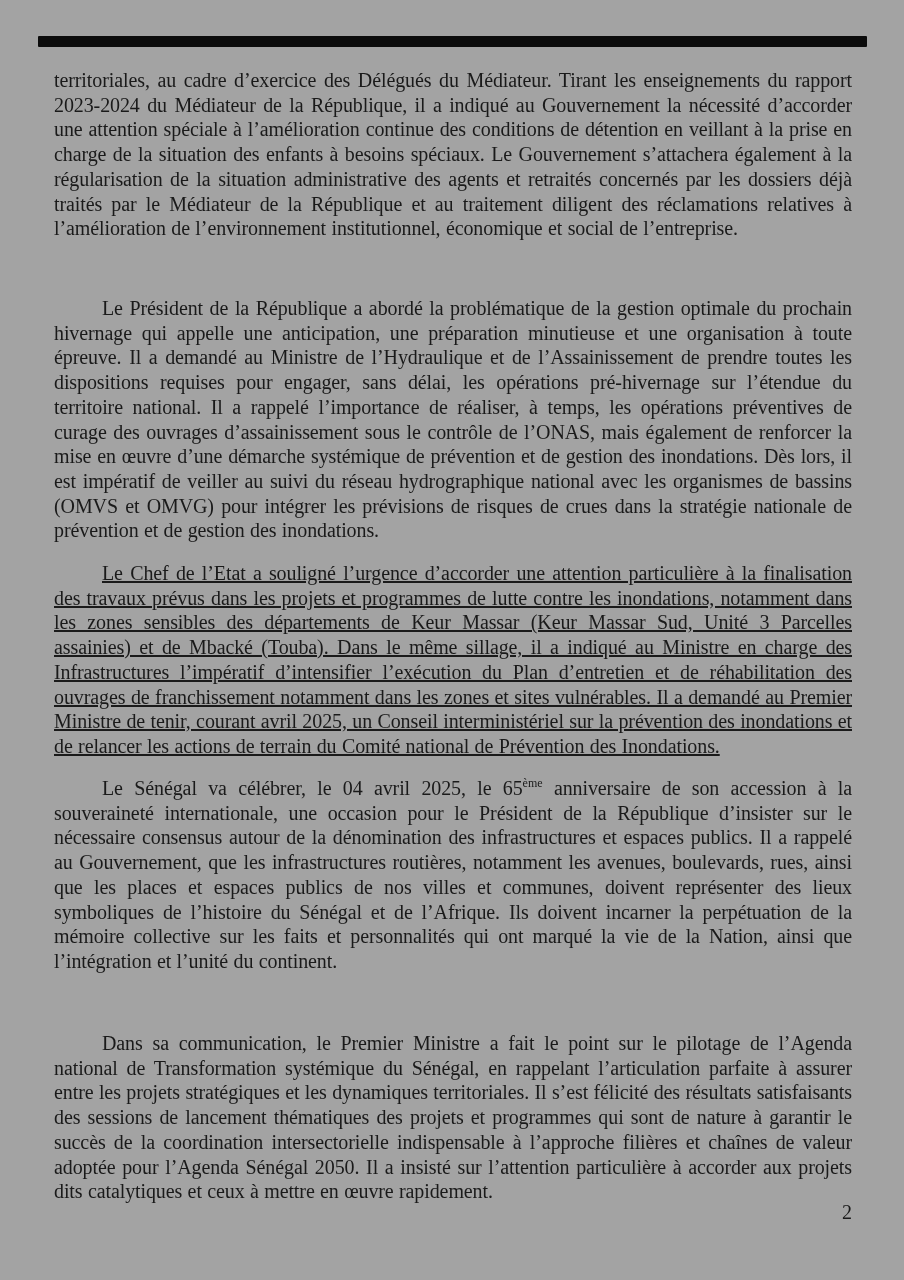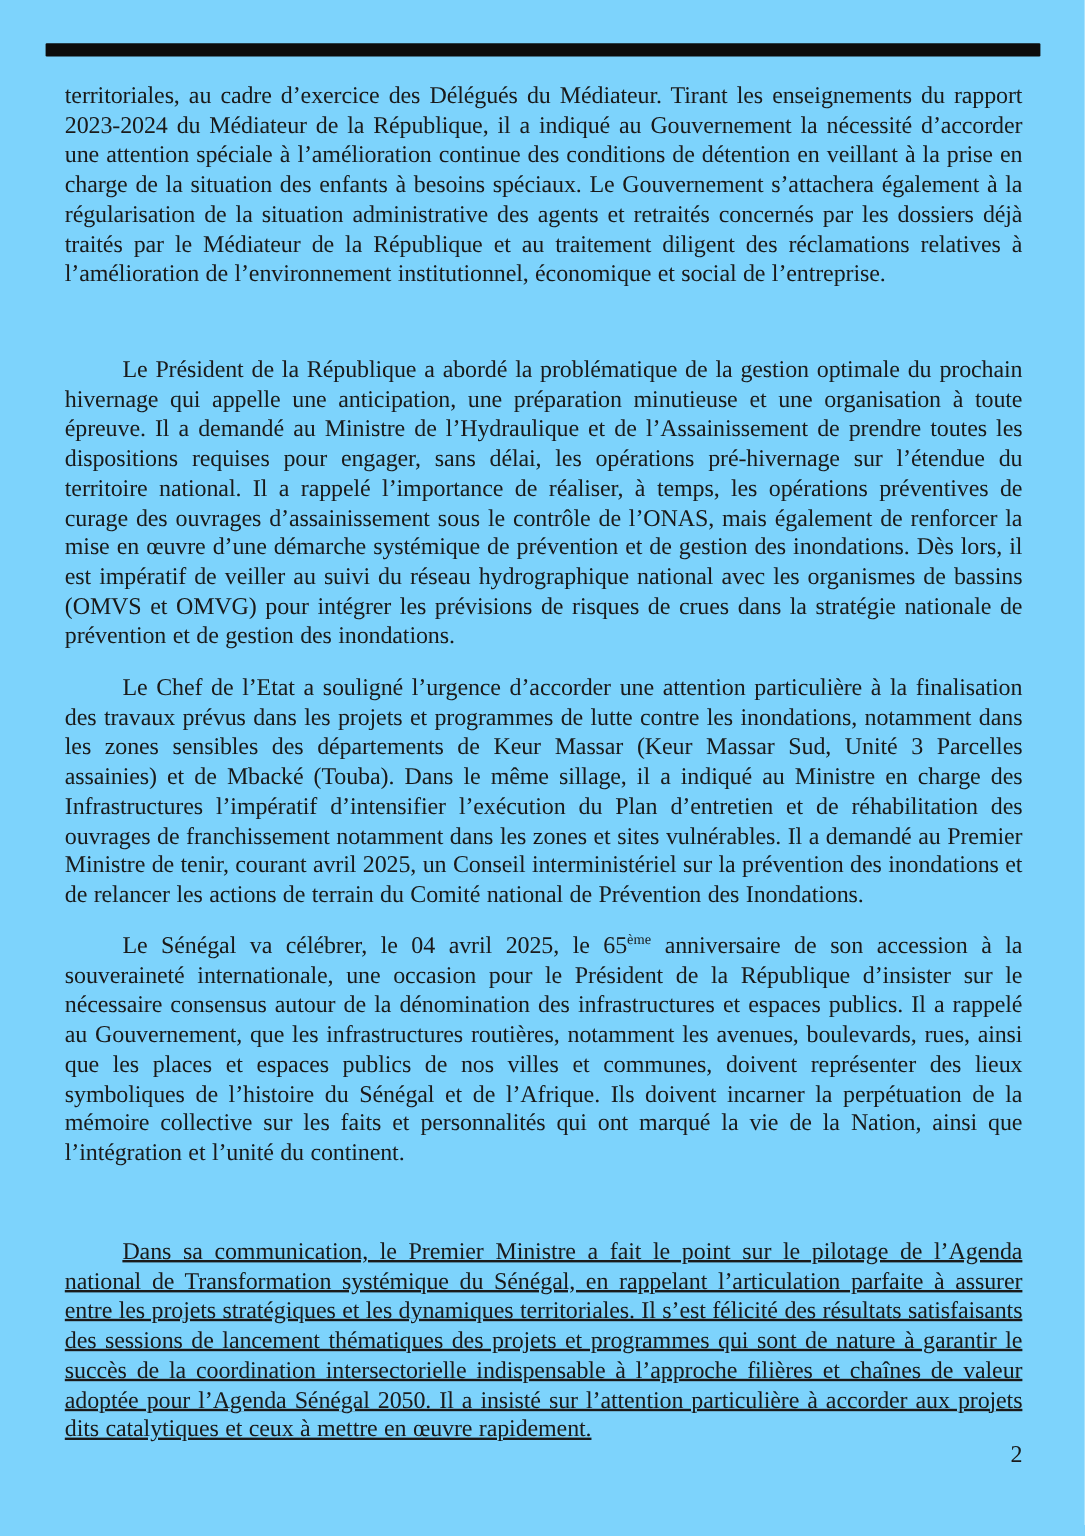--- a/index.html
+++ b/index.html
@@ -4,21 +4,21 @@
 <style>
   html, body {
     margin: 0;
     padding: 0;
     background: #ffffff;
   }
   .page {
     position: relative;
     width: 904px;
     height: 1280px;
-    background: #7dd3fc;
+    background: #a3a3a3;
     overflow: hidden;
     font-family: "Liberation Serif", "DejaVu Serif", serif;
     color: #1a1a1a;
   }
   
   .scan-bar {
     position: absolute;
     left: 38px;
     top: 36px;
     width: 829px;
@@ -34,23 +34,23 @@
     font-size: 20px;
     line-height: 24.7px;
     text-align: justify;
     text-indent: 48px;
     letter-spacing: -0.1px;
     word-spacing: 0.5px;
   }
   .para.no-indent { text-indent: 0; }
   .p1 { top: 68px; }
   .p2 { top: 296px; font-family: Liberation Serif, serif; }
-  .p3 { top: 561px; }
+  .p3 { top: 561px; text-decoration: underline; }
   .p4 { top: 776px; }
-  .p5 { top: 1031px; text-decoration: underline; }
+  .p5 { top: 1031px; }
   sup.ord {
     font-size: 12px;
     line-height: 0;
     vertical-align: super;
     letter-spacing: 0;
   }
   .page-number {
     position: absolute;
     top: 1200px;
     right: 52px;

